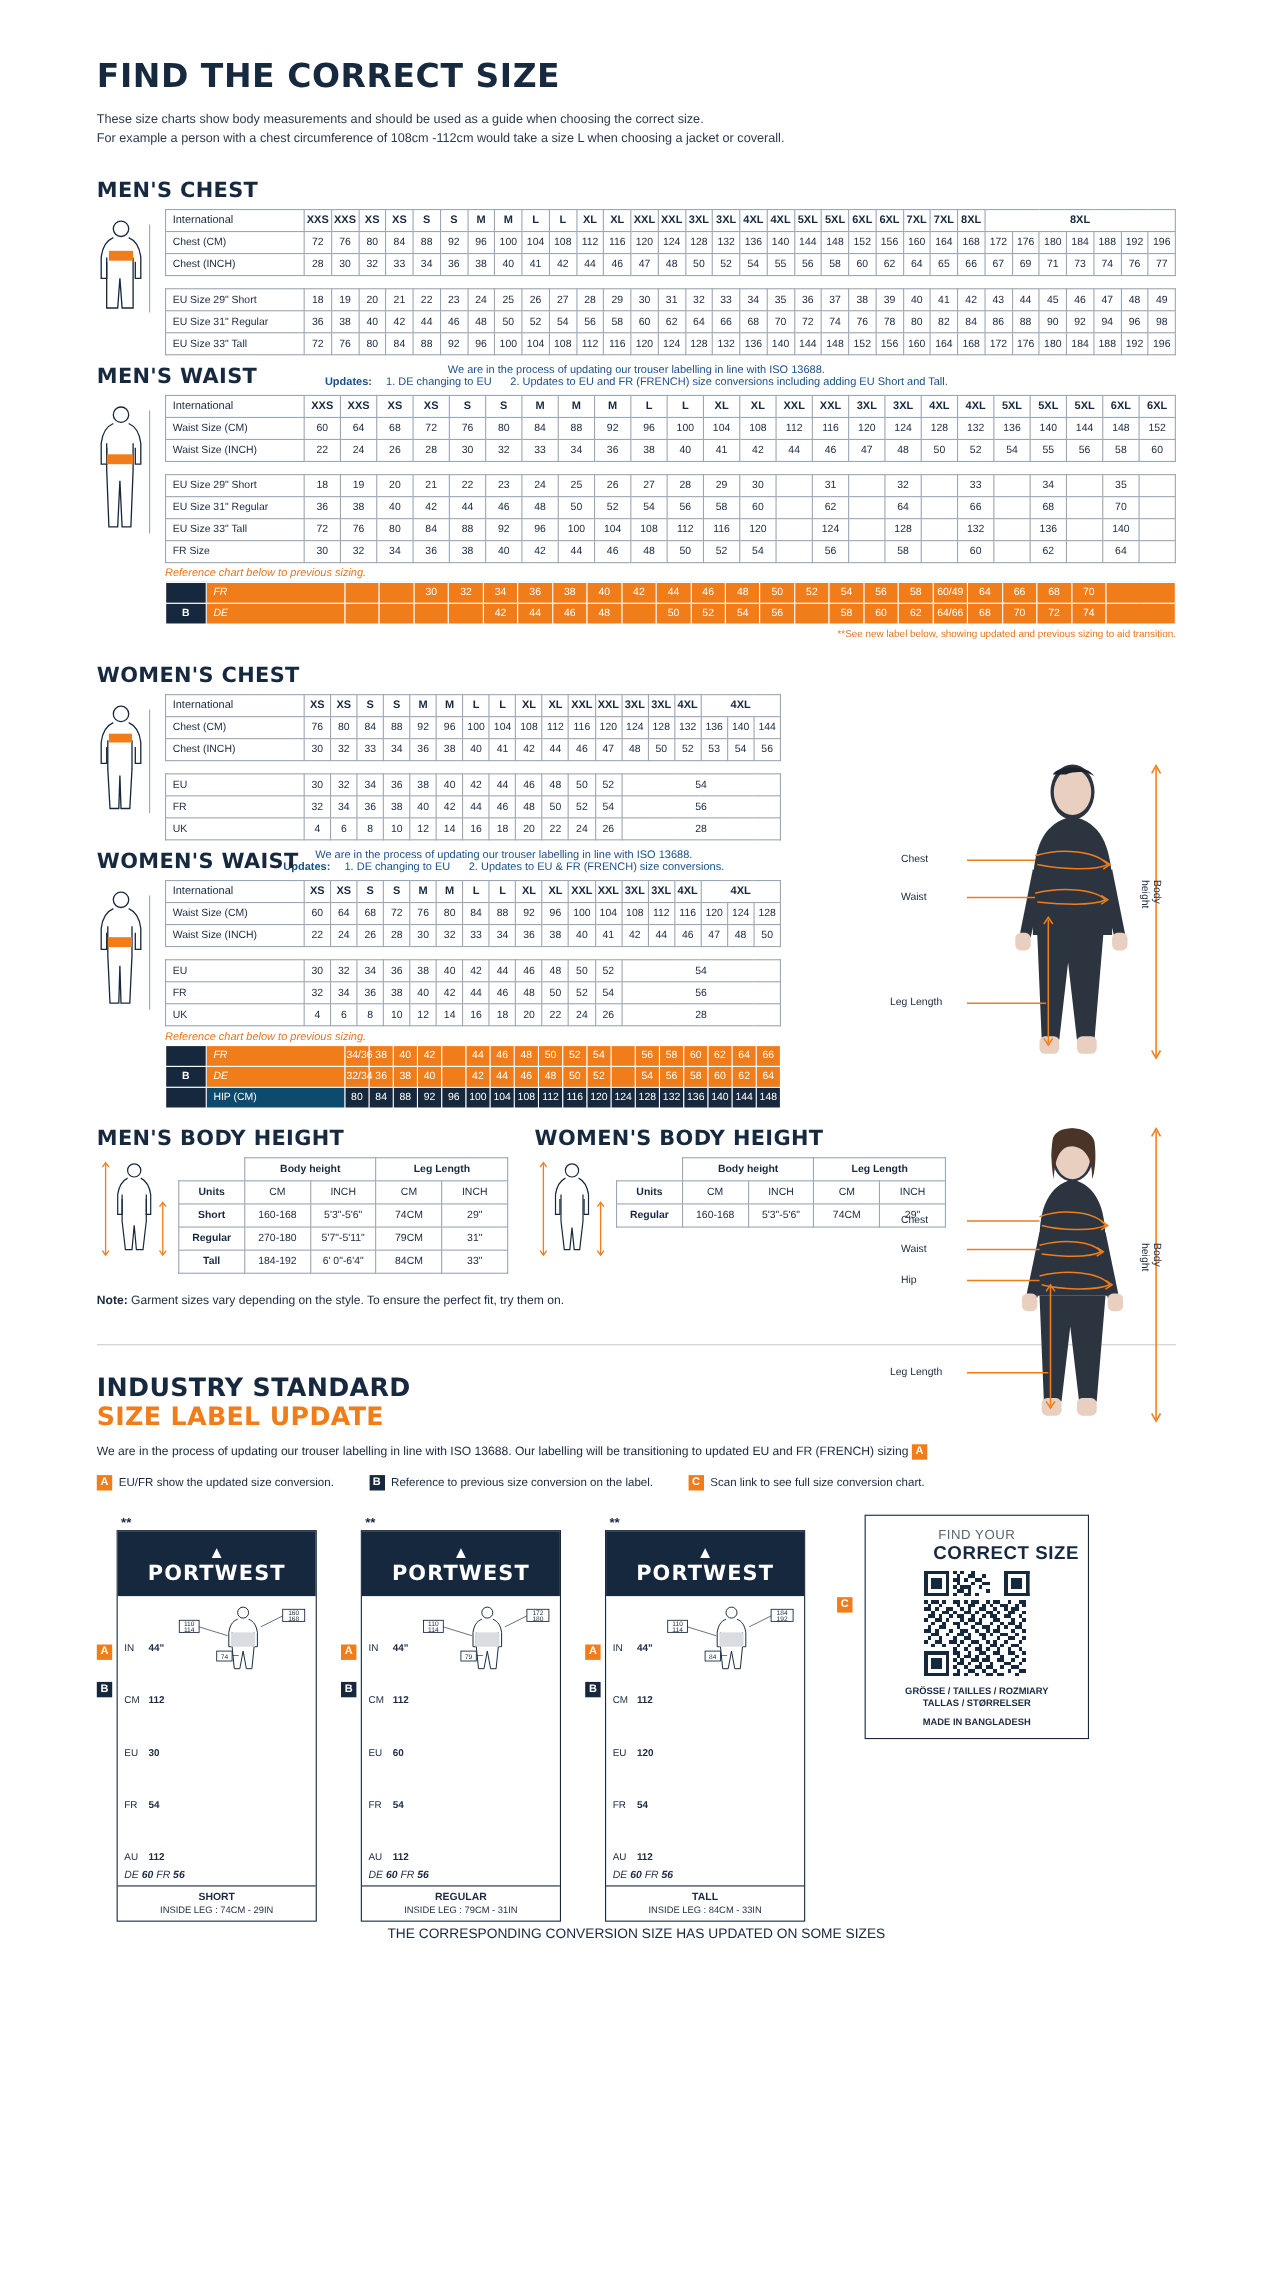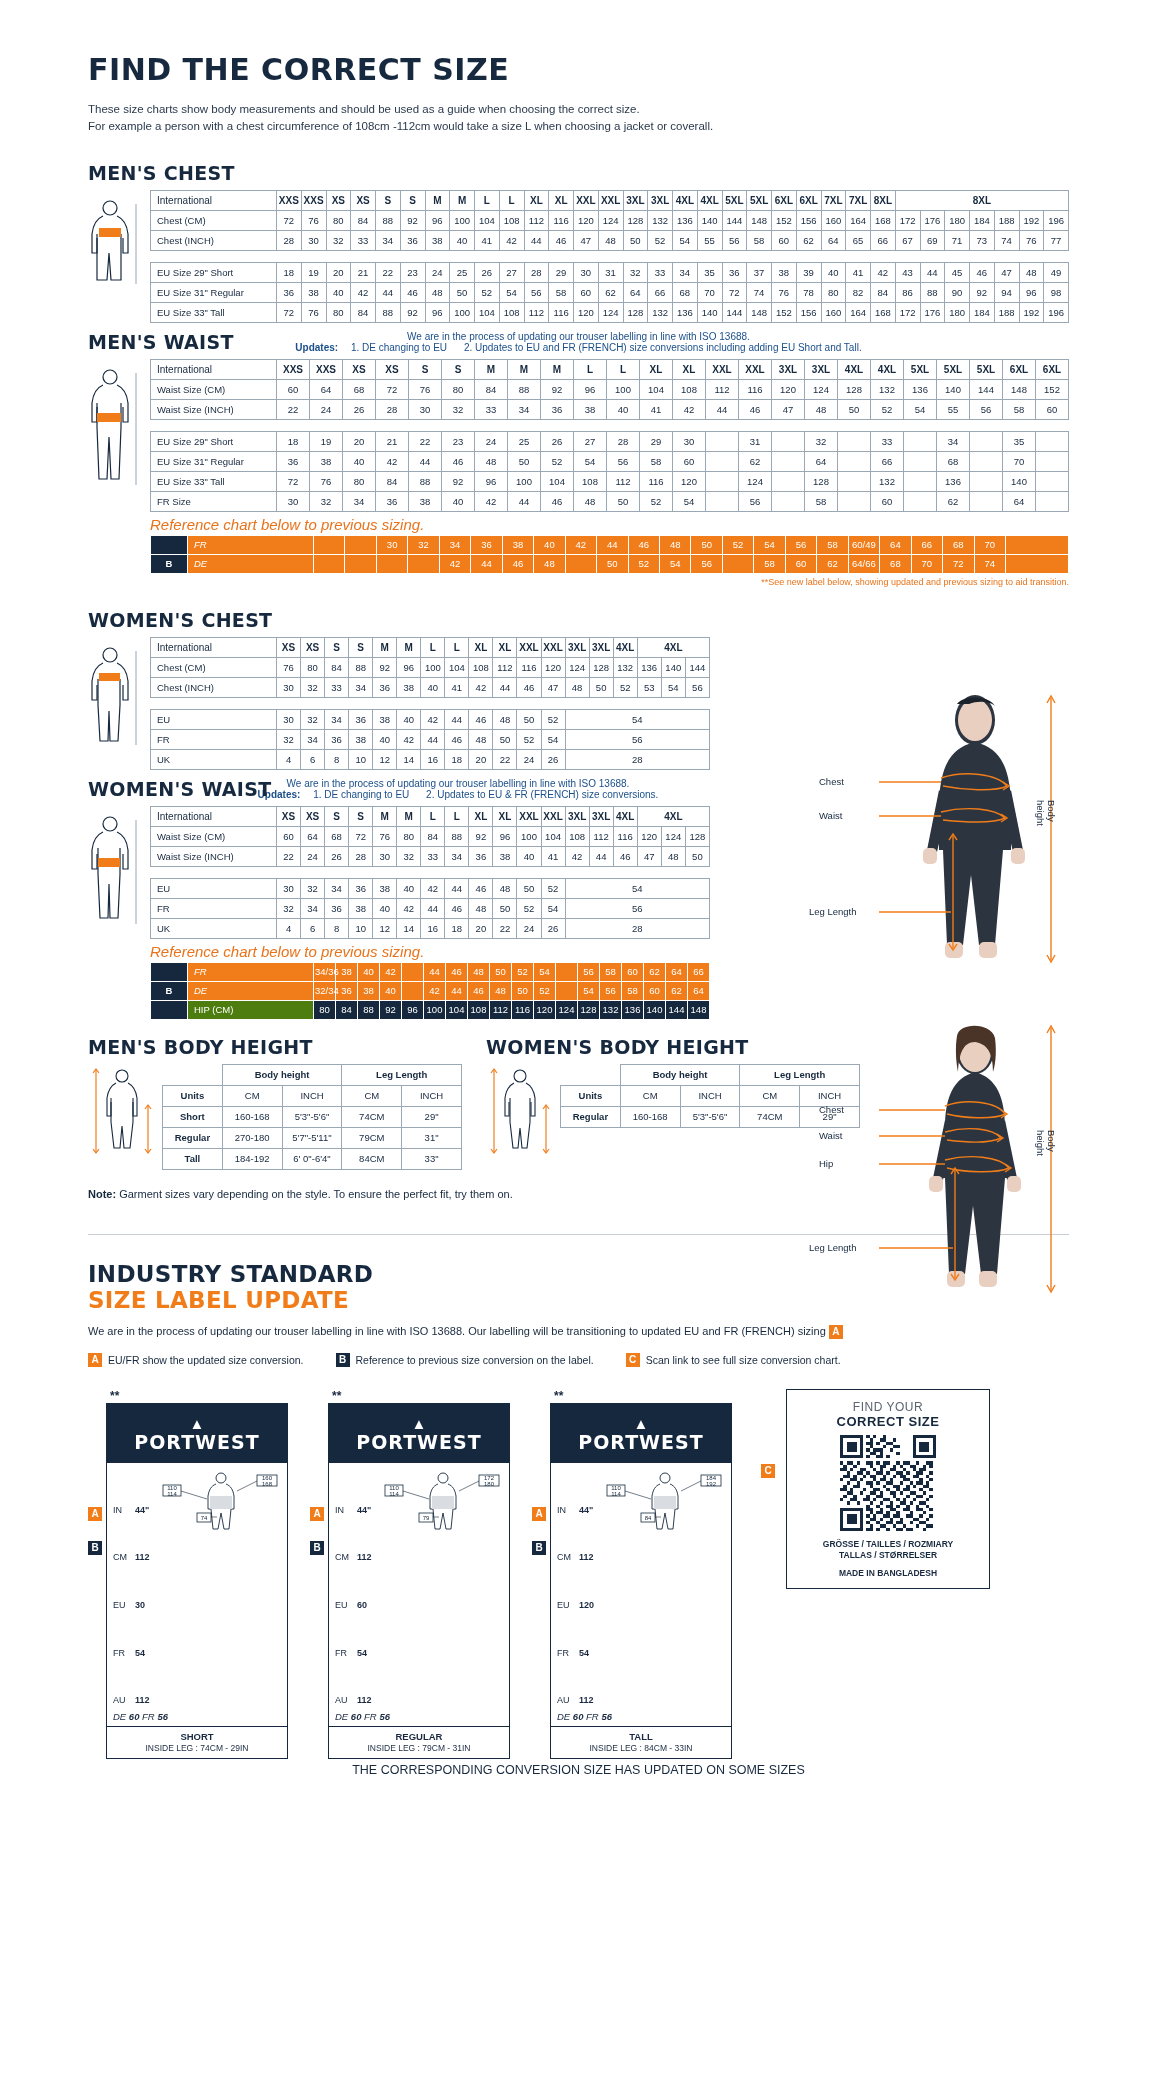--- a/index.html
+++ b/index.html
@@ -58,21 +58,21 @@
     padding-left:6px;
     width:118px;
     font-size:9.5px;
   }
   table.size tr.head td{font-weight:bold;font-size:10px;}
   table.size tr.head td.lbl{font-weight:normal;}
   tr.gap td{border-left:none;border-right:none;border-bottom:none;border-top:none;height:7px;}
 
   .note-blue{font-size:10px;color:#1b4f8a;margin:6px 0 4px 0;text-align:left;}
   .note-blue .u{font-weight:bold;color:#1b4f8a;}
-  .ref-note{font-size:15px;color:#e8731a;font-style:italic;margin:4px 0 2px 0;}
+  .ref-note{font-size:10px;color:#e8731a;font-style:italic;margin:4px 0 2px 0;}
   .see-label{font-size:9px;color:#e8731a;text-align:right;margin-top:3px;}
 
   table.orange{border-collapse:collapse;width:100%;font-size:9.5px;table-layout:fixed;}
   table.orange td{
     border:1px solid #ffffff;
     background:#f07d1a;
     color:#ffffff;
     text-align:center;
     height:16px;
     padding:1px 1px;
@@ -121,21 +121,21 @@
   .pic{flex:1;position:relative;height:62px;}
   .prevrow{font-size:9.5px;font-style:italic;padding:2px 6px 4px 6px;border-top:0;}
   .prevrow b{font-weight:bold;}
   .fitname{text-align:center;font-size:9.5px;font-weight:bold;border-top:1px solid #16283d;padding:4px 0 1px 0;}
   .fitleg{text-align:center;font-size:8.5px;padding-bottom:5px;}
   .leftbadge{position:absolute;left:0;width:14px;height:14px;background:#f07d1a;color:#fff;font-size:10px;font-weight:bold;text-align:center;line-height:14px;}
   .leftbadge.b{background:#16283d;}
 
   .qrcard{border:1px solid #16283d;width:186px;padding:10px 8px;text-align:center;position:relative;}
   .qrcard .fy{font-size:12px;color:#5a6570;letter-spacing:.5px;}
-  .qrcard .cs{font-size:13px;font-weight:bold;color:#17293f;letter-spacing:.5px;margin-bottom:6px;}
+  .qrcard .cs{font-size:17px;font-weight:bold;color:#17293f;letter-spacing:.5px;margin-bottom:6px;text-align:right;}
   .qr{width:96px;height:96px;margin:0 auto 8px auto;}
   .qrcard .langs{font-size:8.5px;font-weight:bold;color:#17293f;line-height:1.35;}
   .qrcard .made{font-size:8.5px;font-weight:bold;margin-top:6px;}
   .cbadge{position:absolute;left:-26px;top:74px;width:14px;height:14px;background:#f07d1a;color:#fff;font-size:10px;font-weight:bold;text-align:center;line-height:14px;}
 
   .footer1{text-align:center;font-size:15px;font-weight:bold;color:#17293f;margin-top:26px;font-family:"DejaVu Sans", sans-serif;}
   .footer2{text-align:center;font-size:12.5px;color:#17293f;margin-top:4px;}
 
   .models{position:absolute;right:78px;top:690px;width:200px;}
   .modelbox{position:relative;margin-bottom:14px;}
@@ -988,21 +988,21 @@
                   <td style="background: rgb(240, 125, 26);"></td>
                   <td>54</td>
                   <td>56</td>
                   <td>58</td>
                   <td>60</td>
                   <td>62</td>
                   <td>64</td>
                 </tr>
                 <tr>
                   <td class="dark"></td>
-                  <td class="lbl" style="background: #4d7c0f; font-style: normal;">HIP (CM)</td>
+                  <td class="lbl" style="background: #0c4a6e; font-style: normal;">HIP (CM)</td>
                   <td style="background: rgb(22, 40, 61);">80</td>
                   <td style="background: rgb(22, 40, 61);">84</td>
                   <td style="background: rgb(22, 40, 61);">88</td>
                   <td style="background: rgb(22, 40, 61);">92</td>
                   <td style="background: rgb(22, 40, 61);">96</td>
                   <td style="background: rgb(22, 40, 61);">100</td>
                   <td style="background: rgb(22, 40, 61);">104</td>
                   <td style="background: rgb(22, 40, 61);">108</td>
                   <td style="background: rgb(22, 40, 61);">112</td>
                   <td style="background: rgb(22, 40, 61);">116</td>

